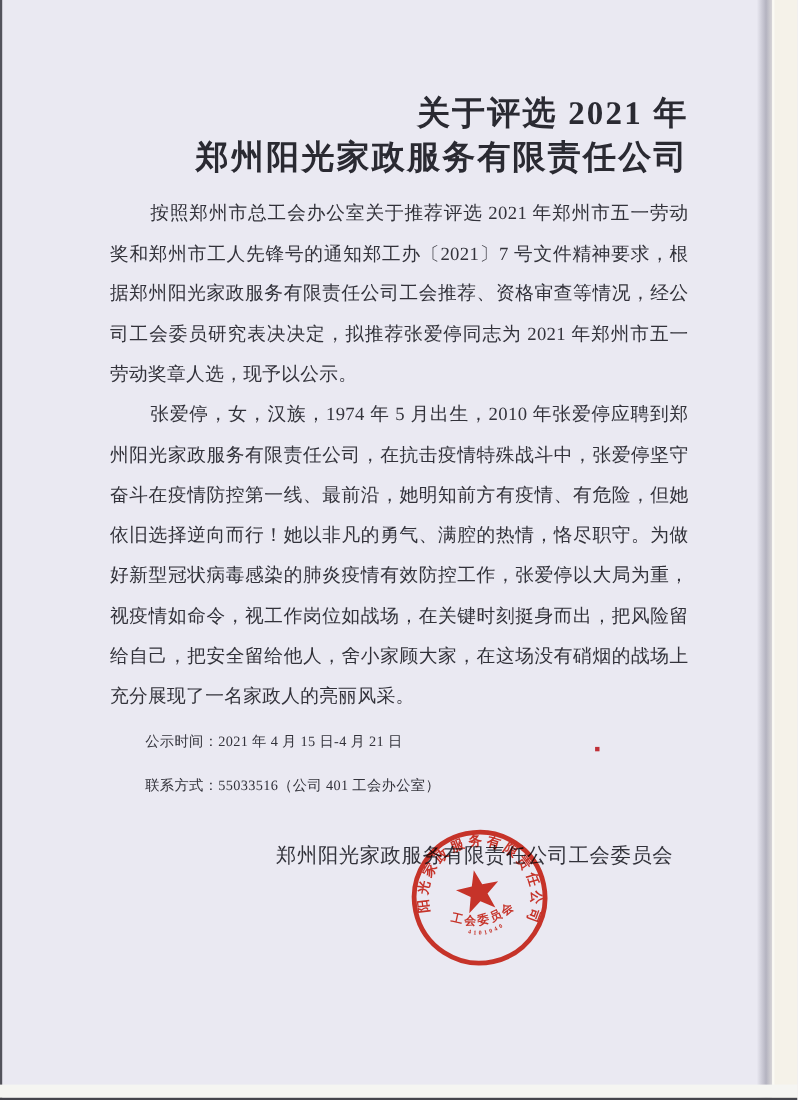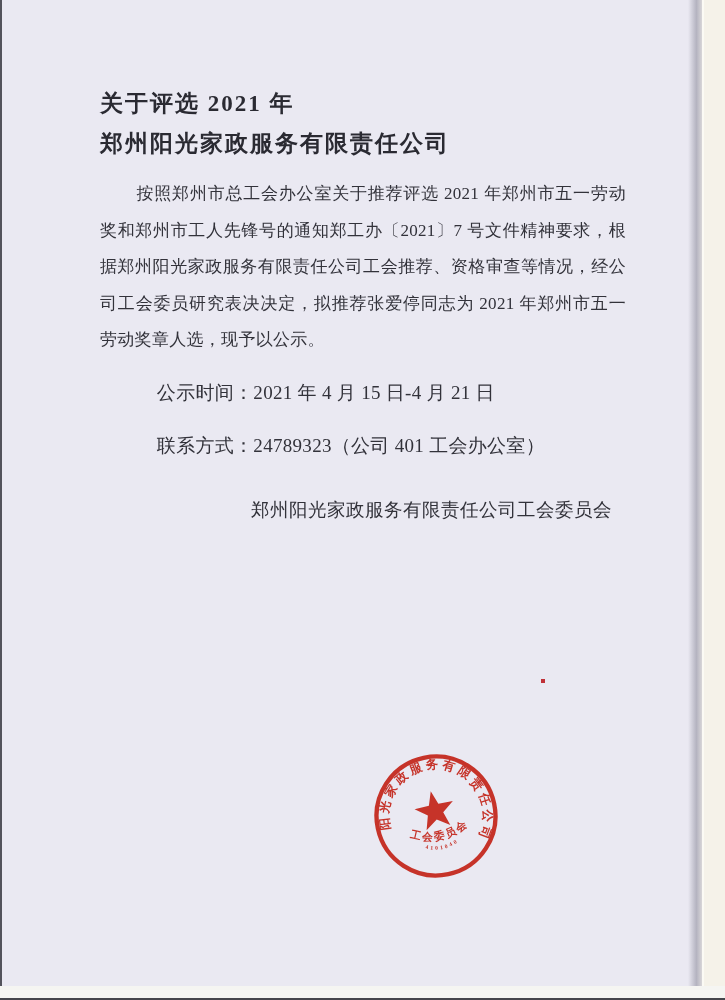--- a/index.html
+++ b/index.html
@@ -34,34 +34,34 @@
   }
   .edge-bottom-line {
     position: absolute; left: 0; top: 998px; width: 725px; height: 2px;
     background: #45454c;
   }
   .content {
     position: absolute; left: 100px; top: 84px; width: 526px;
     color: #32323a;
   }
   .title {
-    margin: 0; text-align: left;
-    font-size: 23px; font-weight: 700; color: #2a2a32;
+    margin: 0; text-align: right;
+    font-size: 30px; font-weight: 700; color: #2a2a32;
     line-height: 40px; letter-spacing: 2px; font-family: Liberation Serif, serif;
   }
   .body-block { margin-top: 12px; }
   .para {
     margin: 0;
     font-size: 17px; line-height: 36.6px;
     text-align: justify; text-indent: 2.15em;
     letter-spacing: 0.3px;
   }
   .notice-line {
-    margin: 16px;
-    font-size: 19px; line-height: 36.6px;
+    margin: 4px;
+    font-size: 13px; line-height: 36.6px;
     text-indent: 2.15em; letter-spacing: 0.3px;
   }
   .sign-block {
     margin-top: 28px;
     text-align: right;
   }
   .sign-inner {
     display: inline-block; text-align: center;
     font-size: 18.5px; line-height: 37px;
     padding-right: 14px; letter-spacing: 0.5px;
@@ -83,22 +83,23 @@
 <body>
 
 <div class="paper">
 
   <div class="content">
     <h1 class="title">关于评选 2021 年</h1>
     <h1 class="title">郑州阳光家政服务有限责任公司</h1>
 
     <div class="body-block">
       <p class="para">按照郑州市总工会办公室关于推荐评选 2021 年郑州市五一劳动奖和郑州市工人先锋号的通知郑工办〔2021〕7 号文件精神要求，根据郑州阳光家政服务有限责任公司工会推荐、资格审查等情况，经公司工会委员研究表决决定，拟推荐张爱停同志为 2021 年郑州市五一劳动奖章人选，现予以公示。</p>
+      <p class="para">张爱停，女，汉族，1974 年 5 月出生，2010 年张爱停应聘到郑州阳光家政服务有限责任公司，在抗击疫情特殊战斗中，张爱停坚守奋斗在疫情防控第一线、最前沿，她明知前方有疫情、有危险，但她依旧选择逆向而行！她以非凡的勇气、满腔的热情，恪尽职守。为做好新型冠状病毒感染的肺炎疫情有效防控工作，张爱停以大局为重，视疫情如命令，视工作岗位如战场，在关键时刻挺身而出，把风险留给自己，把安全留给他人，舍小家顾大家，在这场没有硝烟的战场上充分展现了一名家政人的亮丽风采。</p>
       <p class="notice-line">公示时间：2021 年 4 月 15 日-4 月 21 日</p>
-      <p class="notice-line">联系方式：24789323（公司 401 工会办公室）</p>
+      <p class="notice-line">联系方式：55033516（公司 401 工会办公室）</p>
     </div>
 
     <div class="sign-block">
       <div class="sign-inner">
         <div>郑州阳光家政服务有限责任公司工会委员会</div>
       </div>
     </div>
   </div>
 
   <svg class="seal" viewBox="0 0 164 164" aria-hidden="true">

